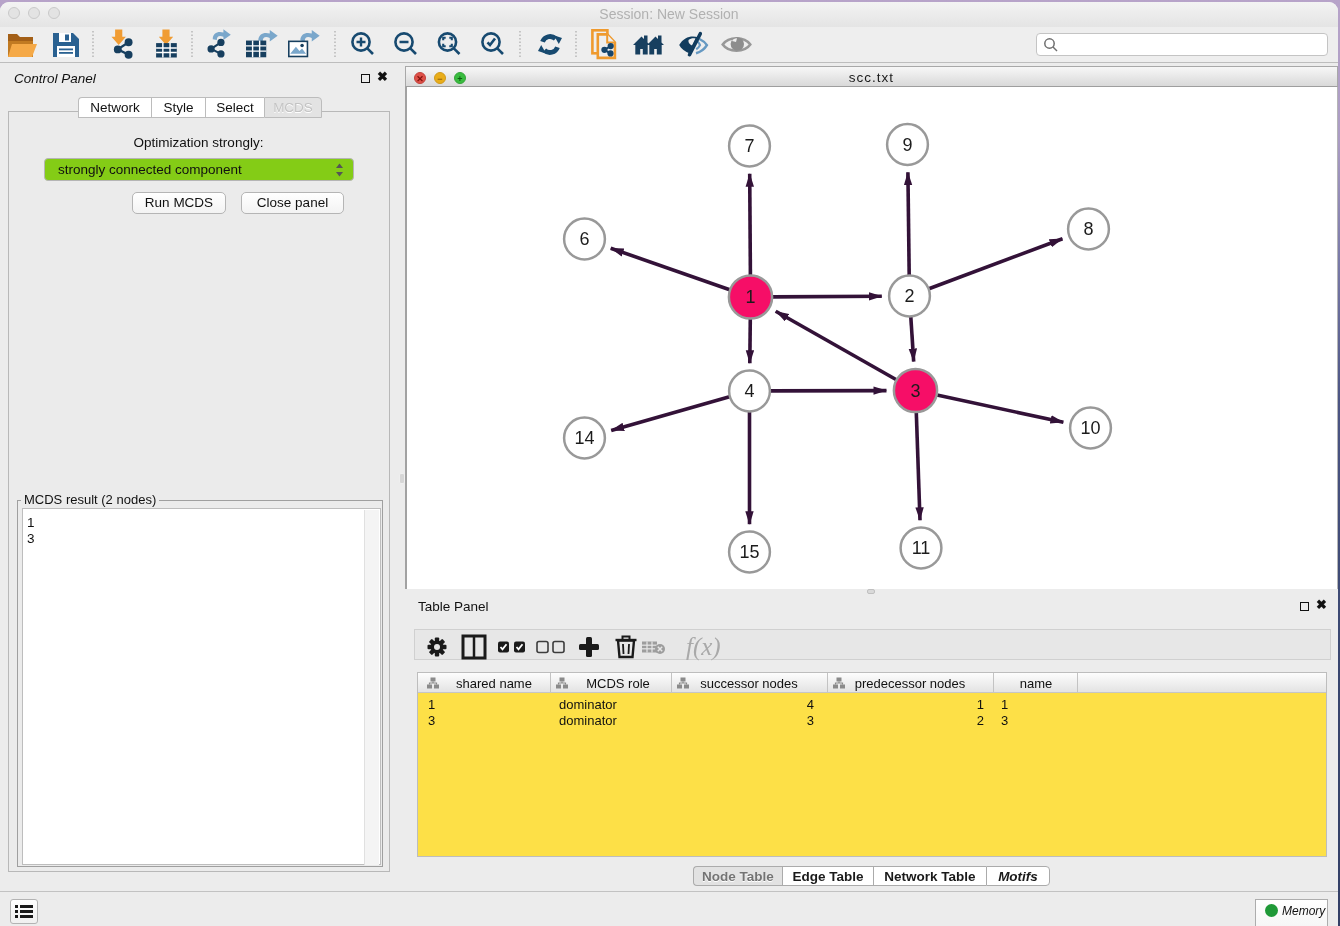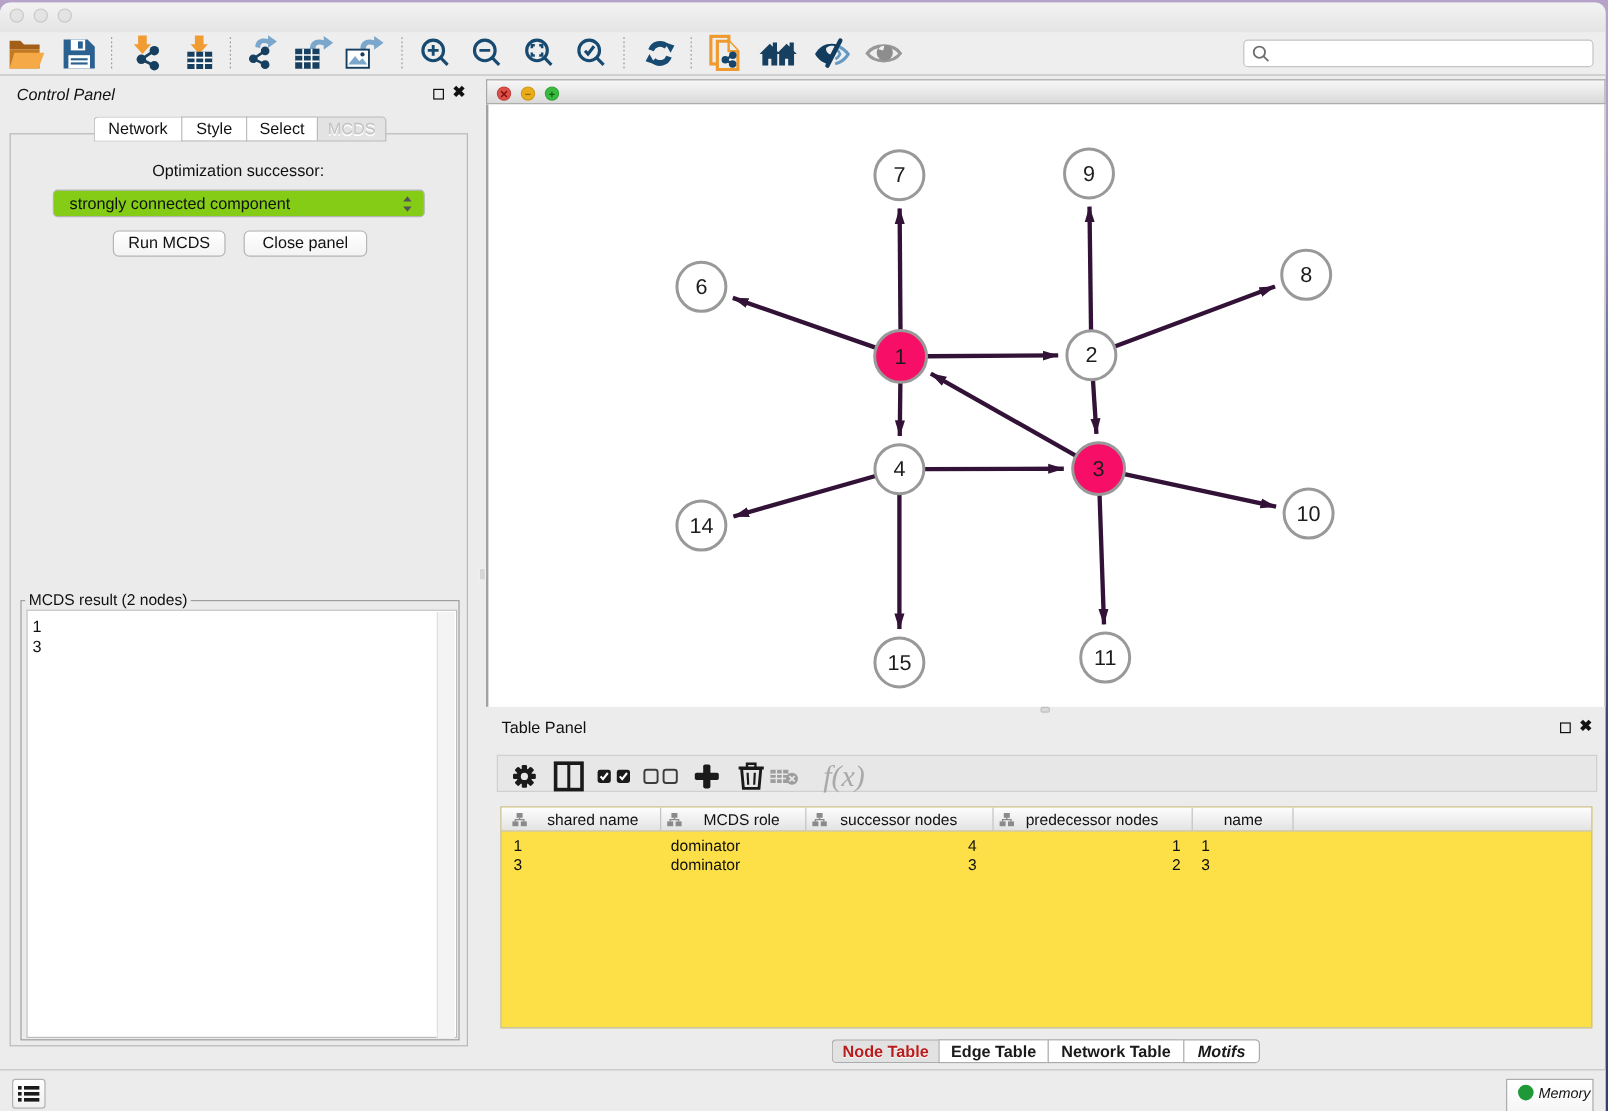--- a/index.html
+++ b/index.html
@@ -12,21 +12,21 @@
 #toolbar { position:absolute; left:0; top:25px; width:100%; height:36px; background:#eeeeee; border-bottom:1px solid #bdbdbd; }
 #searchbox { position:absolute; left:1036px; top:6px; width:292px; height:23px; background:#fff; border:1px solid #c4c4c4; border-radius:4px; }
 
 #cp-title { position:absolute; left:14px; top:69px; font-size:13.5px; color:#111;font-style:italic; }
 .minibtn-sq { position:absolute; width:9px; height:9px; border:1.6px solid #111; }
 .minibtn-x { position:absolute; font-size:13px; font-weight:bold; color:#111; }
 .tab { position:absolute; top:95px; z-index:3; height:21px; background:#fff; border:1px solid #bcbcbc; border-right:none; font-size:13.5px; color:#111; text-align:center; line-height:20px; }
 #cp-panel { position:absolute; left:8px; top:109px; width:382px; height:761px; border:1px solid #b8b8b8; background:#ebebeb; }
 #opt-label { position:absolute; left:0; top:133px; width:397px; text-align:center; font-size:13.5px; color:#111; }
 #cp-select { position:absolute; left:44px; top:156px; width:310px; height:23px; background:#84cc16; border:1px solid #b5b5b5; border-radius:4px; font-size:13.5px; color:#111; line-height:21px; padding-left:13px; }
-.cp-btn { position:absolute; top:190px; height:22px; background:linear-gradient(#ffffff,#f3f3f3); border:1px solid #b5b5b5; border-radius:5px; font-size:13.5px; color:#111; text-align:center; line-height:20px; }
+.cp-btn { position:absolute; top:190px; height:22px; background:linear-gradient(#ffffff,#f3f3f3); border:1px solid #b5b5b5; border-radius:5px; font-size:13.5px; color:#111; text-align:center; line-height:20px;margin-left:38px; }
 #fieldset { position:absolute; left:17px; top:498px; width:366px; height:367px; border:1px solid #9f9f9f; }
 #fs-legend { position:absolute; left:21px; top:490px; z-index:2; background:#ebebeb; padding:0 3px; font-size:13px; color:#111; }
 #fs-white { position:absolute; left:22px; top:506px; width:359px; height:357px; background:#fff; border:1px solid #bdbdbd; }
 #fs-scroll { position:absolute; right:1px; top:1px; width:15px; height:355px; background:#f4f4f4; border-left:1px solid #e0e0e0; }
 #fs-text { position:absolute; left:4px; top:6px; font-size:13.5px; color:#111; line-height:16px; }
 
 #netwin { position:absolute; left:405px; top:64px; width:933px; height:523px; }
 #nettitle { position:absolute; left:0; top:0; width:100%; height:21px; background:linear-gradient(#f7f7f7,#d9d9d9); border:1px solid #a8a8a8; border-bottom:1px solid #9e9e9e; }
 .light { position:absolute; top:4.5px; width:12px; height:12px; border-radius:50%; text-align:center; line-height:12px; font-size:9px; font-weight:bold; }
 #netname { position:absolute; top:3px; left:0; width:100%; text-align:center; font-size:13.5px; color:#1a1a1a; letter-spacing:1px; }
@@ -48,20 +48,21 @@
 #listbtn { position:absolute; left:10px; top:7px; width:28px; height:25px; background:linear-gradient(#fff,#f0f0f0); border:1px solid #b3b3b3; border-radius:3px; }
 #membtn { position:absolute; left:1255px; top:7px; width:73px; height:39px; background:linear-gradient(#fff,#f2f2f2); border:1px solid #adadad; font-size:12px; color:#111; white-space:nowrap; line-height:22px;font-style:italic; }
 </style>
 </head>
 <body>
 <div id="win">
   <div id="titlebar">
     <div class="tl" style="left:8px;"></div>
     <div class="tl" style="left:28px;"></div>
     <div class="tl" style="left:48px;"></div>
+    <div id="wtitle">Session: New Session</div>
   </div>
   <div id="toolbar">
   <svg width="1338" height="35" viewBox="0 0 1338 35" style="position:absolute;left:0;top:0;">
 
     <g transform="translate(7,4)">
       <path d="M1 3 L10 3 L13 6 L26 6 L26 10 L1 10 Z" fill="#a35f17"></path>
       <path d="M1 10 L26 10 L26 26 L1 26 Z" fill="#c17a22"></path>
       <path d="M5 13 L30 13 L25 26 L1 26 Z" fill="#f5a947"></path>
     </g>
 
@@ -197,41 +198,42 @@
   </div>
 
   <div id="cp-title">Control Panel</div>
   <div class="minibtn-sq" style="left:361px; top:72px;"></div>
   <div class="minibtn-x" style="left:377px; top:67px;">✖</div>
   <div class="tab" style="left:78px; width:73px; border-radius:4px 0 0 0;">Network</div>
   <div class="tab" style="left:151px; width:54px;">Style</div>
   <div class="tab" style="left:205px; width:59px;">Select</div>
   <div class="tab" style="left:264px; width:58px; background:#e3e3e3; border-right:1px solid #bcbcbc; border-radius:0 4px 0 0; color:#c3c3c3; text-shadow:0 1px 0 #fff;">MCDS</div>
   <div id="cp-panel"></div>
-  <div id="opt-label">Optimization successor:</div>
+  <div id="opt-label">Optimization strongly:</div>
   <div id="cp-select">strongly connected component
     <svg width="11" height="16" viewBox="0 0 11 16" style="position:absolute; right:8px; top:3px;">
       <path d="M2 6 L5.5 1.5 L9 6 Z" fill="#555"></path>
         <path d="M2 10 L5.5 14.5 L9 10 Z" fill="#555"></path>
     </svg>
   </div>
   <div class="cp-btn" style="left:94px; width:94px;">Run MCDS</div>
   <div class="cp-btn" style="left:203px; width:103px;">Close panel</div>
   <div id="fieldset"></div>
   <div id="fs-legend">MCDS result (2 nodes)</div>
   <div id="fs-white">
     <div id="fs-scroll"></div>
     <div id="fs-text">1<br>3</div>
   </div>
 
   <div id="netwin">
     <div id="nettitle">
       <div class="light" style="left:8px; background:#df5148; border:1px solid #c2423c; color:#7e100c;">✕</div>
       <div class="light" style="left:28px; background:#e9ad19; border:1px solid #d09a1c; color:#92600a;">−</div>
       <div class="light" style="left:48px; background:#39bc3e; border:1px solid #35a43a; color:#0d5d10;">+</div>
+      <div id="netname">scc.txt</div>
     </div>
     <div id="canvas">
     <svg width="931" height="502" viewBox="2 0 931 502" style="position:absolute;left:0;top:0;">
       <defs>
         <marker id="arr" markerWidth="15" markerHeight="10" refX="13" refY="4.5" orient="auto" markerUnits="userSpaceOnUse">
           <path d="M0,0.3 L13.5,4.5 L0,8.7 Z" fill="#331238"></path>
         </marker>
       </defs>
       <g stroke="#331238" stroke-width="3.6" marker-end="url(#arr)">
         <line x1="345.4" y1="188.0" x2="344.7" y2="86.7"></line>
@@ -391,21 +393,21 @@
     <div class="td" style="left:141px; top:24px;">dominator</div>
     <div class="td" style="left:380px; top:24px; width:16px; text-align:right;">4</div>
     <div class="td" style="left:550px; top:24px; width:16px; text-align:right;">1</div>
     <div class="td" style="left:583px; top:24px;">1</div>
     <div class="td" style="left:10px; top:40px;">3</div>
     <div class="td" style="left:141px; top:40px;">dominator</div>
     <div class="td" style="left:380px; top:40px; width:16px; text-align:right;">3</div>
     <div class="td" style="left:550px; top:40px; width:16px; text-align:right;">2</div>
     <div class="td" style="left:583px; top:40px;">3</div>
   </div>
-  <div class="btab" style="left:693px; width:89px; border-radius:4px 0 0 4px; background:#e2e2e2; color:#b91c1c; font-weight:bold; text-shadow:0 1px 0 #fff;">Node Table</div>
+  <div class="btab" style="left:693px; width:89px; border-radius:4px 0 0 4px; background:#e2e2e2; color:#737373; font-weight:bold; text-shadow:0 1px 0 #fff;">Node Table</div>
   <div class="btab" style="left:782px; width:91px;">Edge Table</div>
   <div class="btab" style="left:873px; width:113px;">Network Table</div>
   <div class="btab" style="left:986px; width:64px; border-right:1px solid #ababab; border-radius:0 4px 4px 0;font-style:italic;">Motifs</div>
   <div id="statusbar">
     <div id="listbtn">
       <svg width="18" height="15" viewBox="0 0 18 15" style="position:absolute;left:4px;top:4px;">
         <g fill="#1a1a1a">
           <rect x="0" y="1" width="3" height="3"></rect>
             <rect x="5" y="1" width="13" height="3"></rect>
           <rect x="0" y="6" width="3" height="3"></rect>

